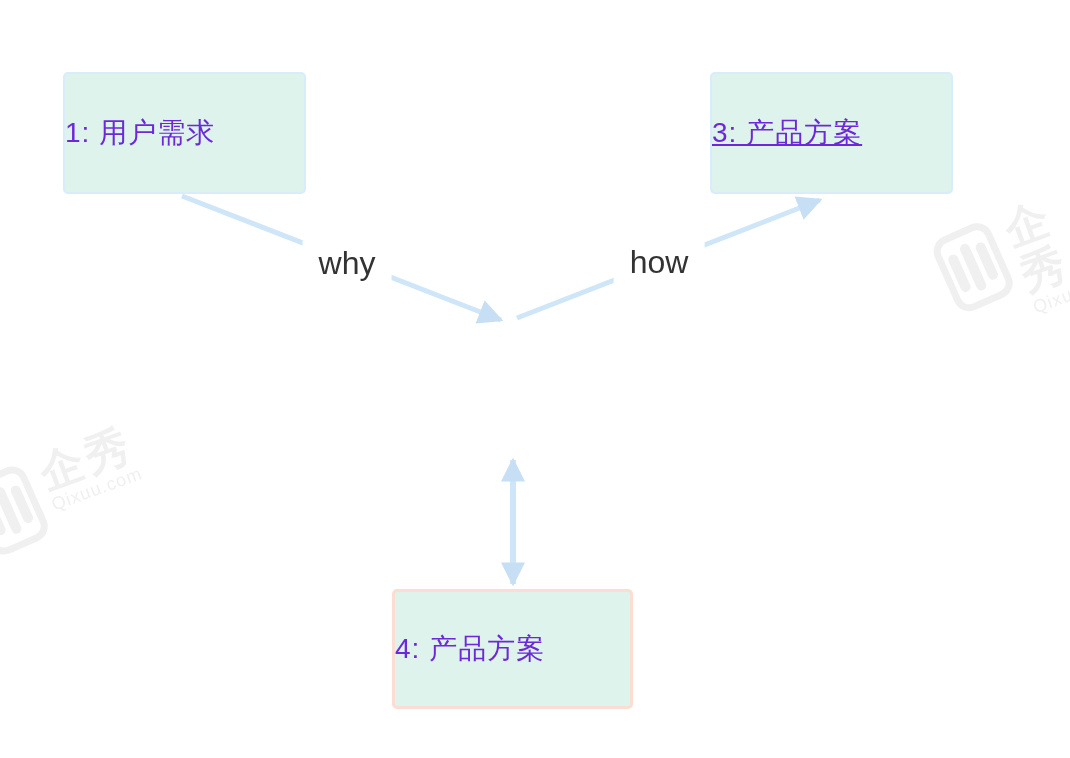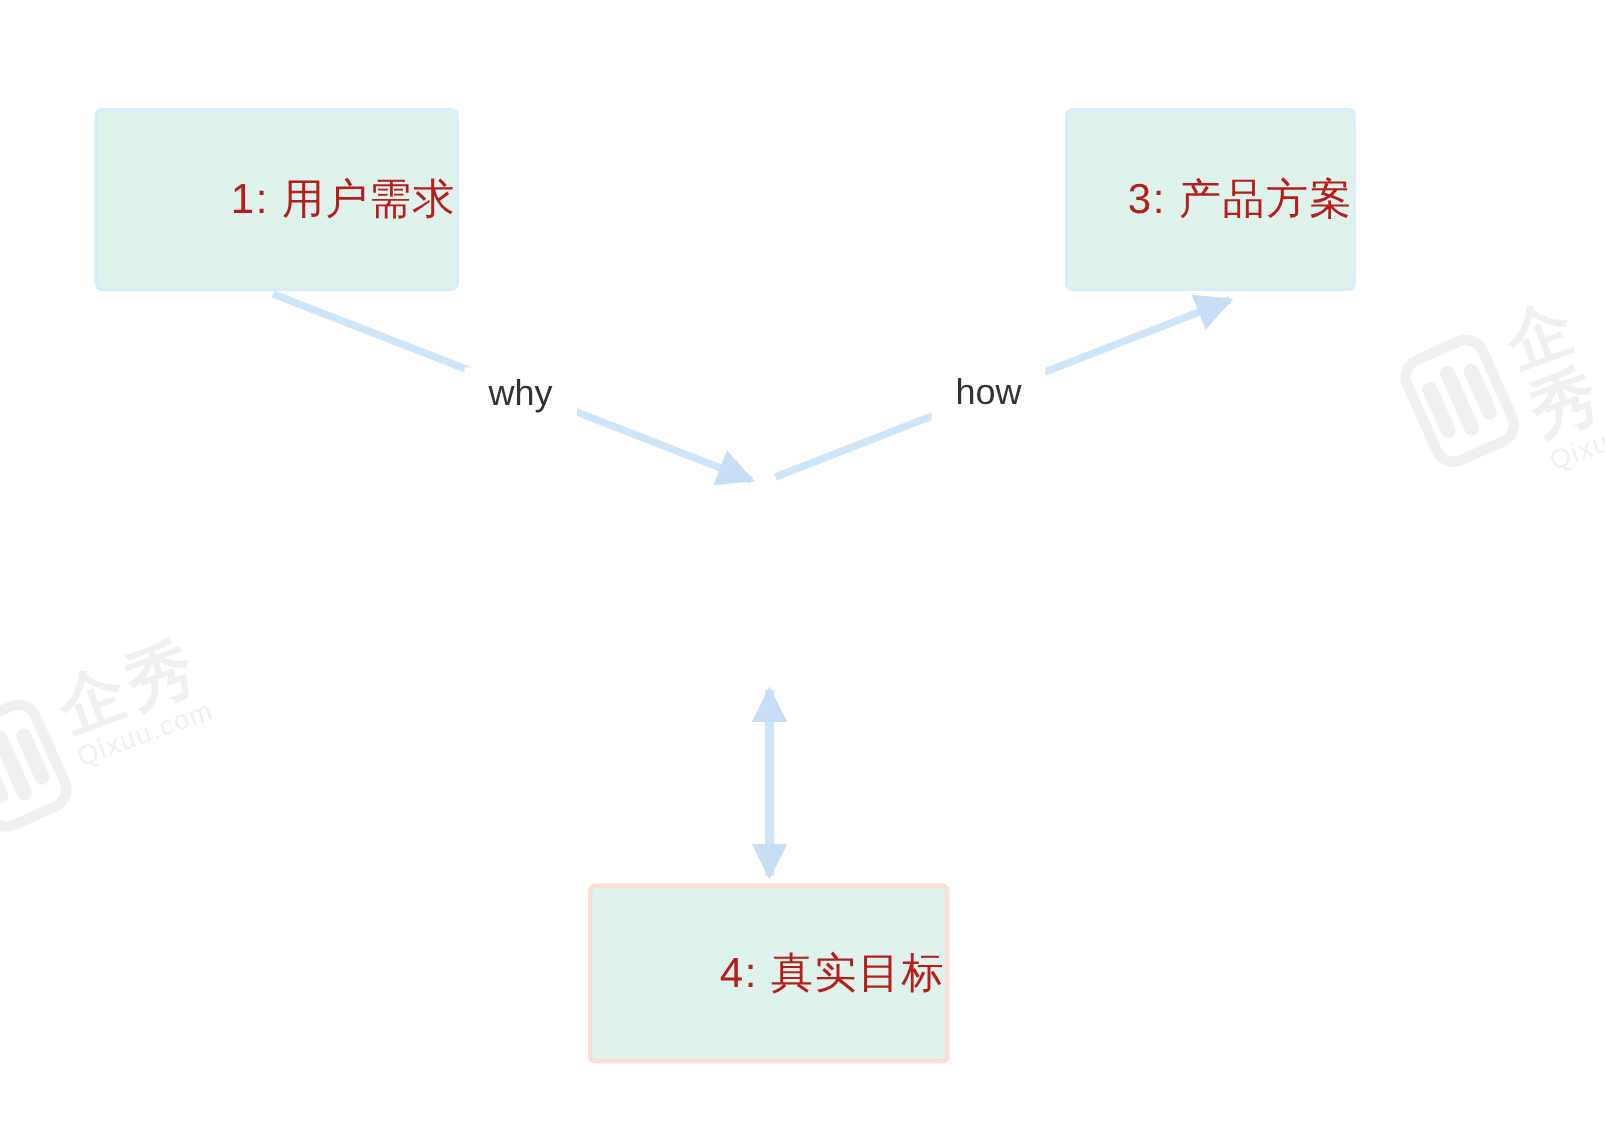--- a/index.html
+++ b/index.html
@@ -23,52 +23,52 @@
     left: 0; top: 0;
     width: 1070px; height: 758px;
     z-index: 1;
   }
 
   
   .node {
     position: absolute;
     display: flex;
     align-items: center;
-    justify-content: flex-end;
+    justify-content: flex-start;
     box-sizing: border-box;
     background: #ddf3ec;
     border: 2px solid #d9ecfb;
     border-radius: 5px;
-    color: #b91c1c;
+    color: #6d28d9;
     font-size: 28px;
     letter-spacing: 1px;
     z-index: 2;
     white-space: nowrap;
   }
   .node-1 { left: 63px;  top: 72px;  width: 243px; height: 122px; }
-  .node-3 { left: 710px; top: 72px;  width: 194px; height: 122px; }
+  .node-3 { left: 710px; top: 72px;  width: 243px; height: 122px; text-decoration: underline; }
   .node-2 {
     left: 389px; top: 324px; width: 236px; height: 124px;
     border-radius: 62px;
     border-color: #cbe6fa;
     background: #daf1ea;
   }
   .node-4 {
     left: 392px; top: 589px; width: 241px; height: 120px;
     border: 3px solid #fbddd3;
   }
 
   
   .edge-label {
     position: absolute;
     transform: translate(-50%, -50%);
     background: #ffffff;
     padding: 4px 16px;
     color: #333333;
-    font-size: 24px;
+    font-size: 32px;
     z-index: 4;
     white-space: nowrap;
   }
   .edge-label-why     { left: 347px; top: 263px; }
   .edge-label-how     { left: 659px; top: 262px; }
   .edge-label-whyhow  { left: 513px; top: 521px; }
 
   
   .watermark {
     position: absolute;
@@ -157,21 +157,21 @@
   <div class="node node-1">
     <span>1: 用户需求</span>
   </div>
 
 
   <div class="node node-3">
     <span>3: 产品方案</span>
   </div>
 
   <div class="node node-4">
-    <span>4: 真实目标</span>
+    <span>4: 产品方案</span>
   </div>
 
   <div class="watermark wm-center">
     <div class="wm-logo">
         <i></i>
         <i></i>
         <i></i>
       </div>
     <div class="wm-text">
       <span class="wm-brand">企秀</span>

